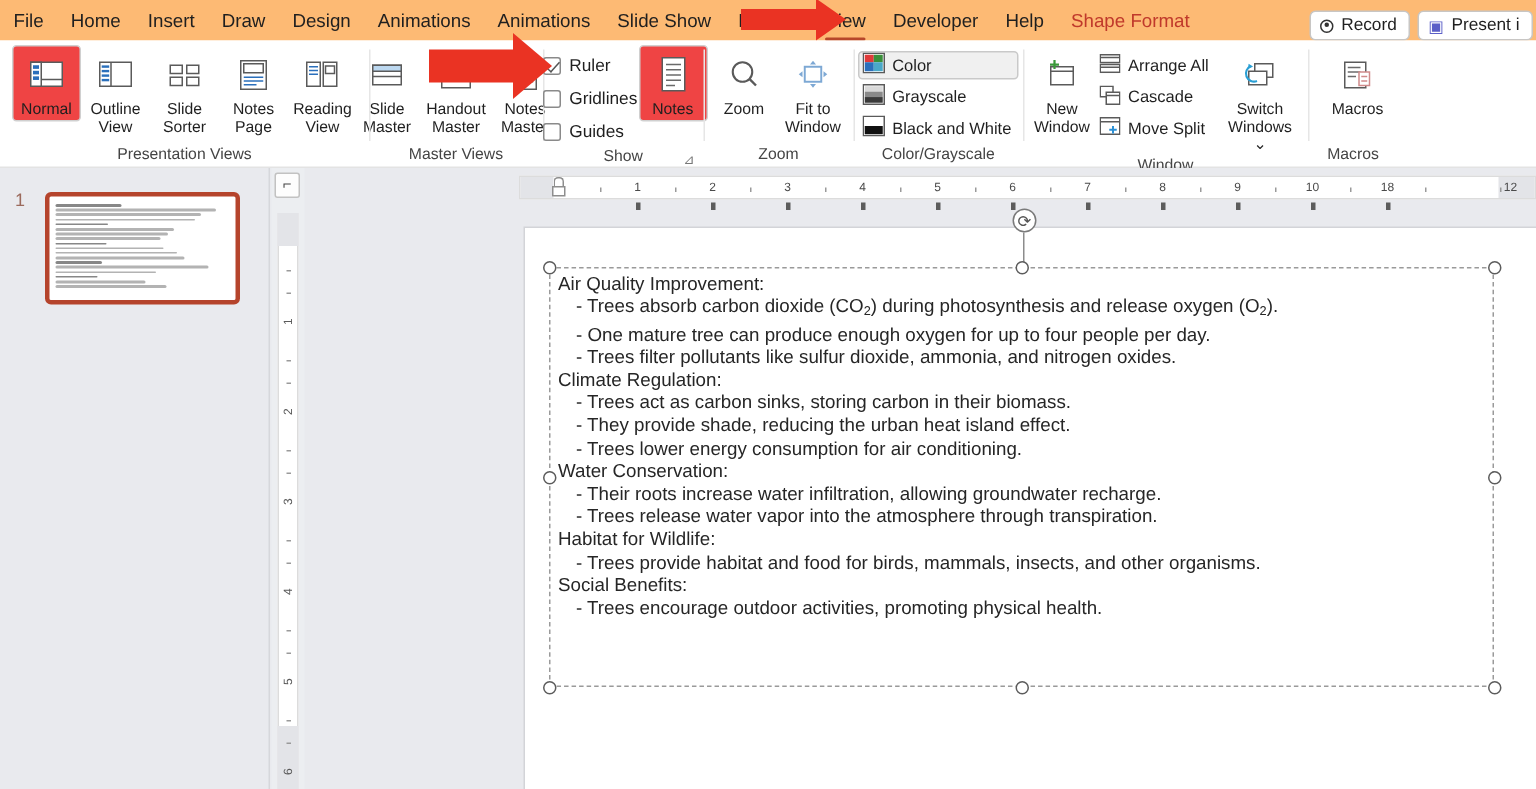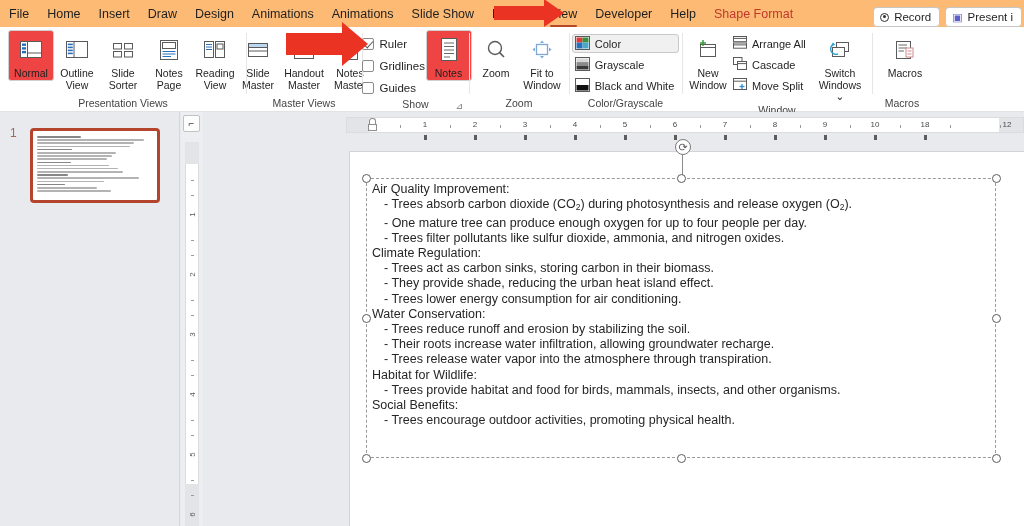--- a/index.html
+++ b/index.html
@@ -709,21 +709,20 @@
   <div class="txtbody">
     <span class="hdg"><span class="hl">Air Quality Improvement:</span></span>
     <span class="bul">- Trees absorb carbon dioxide (CO<sub>2</sub>) during photosynthesis and release oxygen (O<sub>2</sub>).</span>
     <span class="bul">- One mature tree can produce enough oxygen for up to four people per day.</span>
     <span class="bul">- Trees filter pollutants like sulfur dioxide, ammonia, and nitrogen oxides.</span>
     <span class="hdg">Climate Regulation:</span>
     <span class="bul">- Trees act as carbon sinks, storing carbon in their biomass.</span>
     <span class="bul">- They provide shade, reducing the urban heat island effect.</span>
     <span class="bul">- Trees lower energy consumption for air conditioning.</span>
     <span class="hdg">Water Conservation:</span>
-    <span class="bul">- Trees reduce runoff and erosion by stabilizing the soil.</span>
     <span class="bul">- Their roots increase water infiltration, allowing groundwater recharge.</span>
     <span class="bul">- Trees release water vapor into the atmosphere through transpiration.</span>
     <span class="hdg">Habitat for Wildlife:</span>
     <span class="bul">- Trees provide habitat and food for birds, mammals, insects, and other organisms.</span>
     <span class="hdg">Social Benefits:</span>
     <span class="bul">- Trees encourage outdoor activities, promoting physical health.</span>
   </div>
 
 </div>
 

